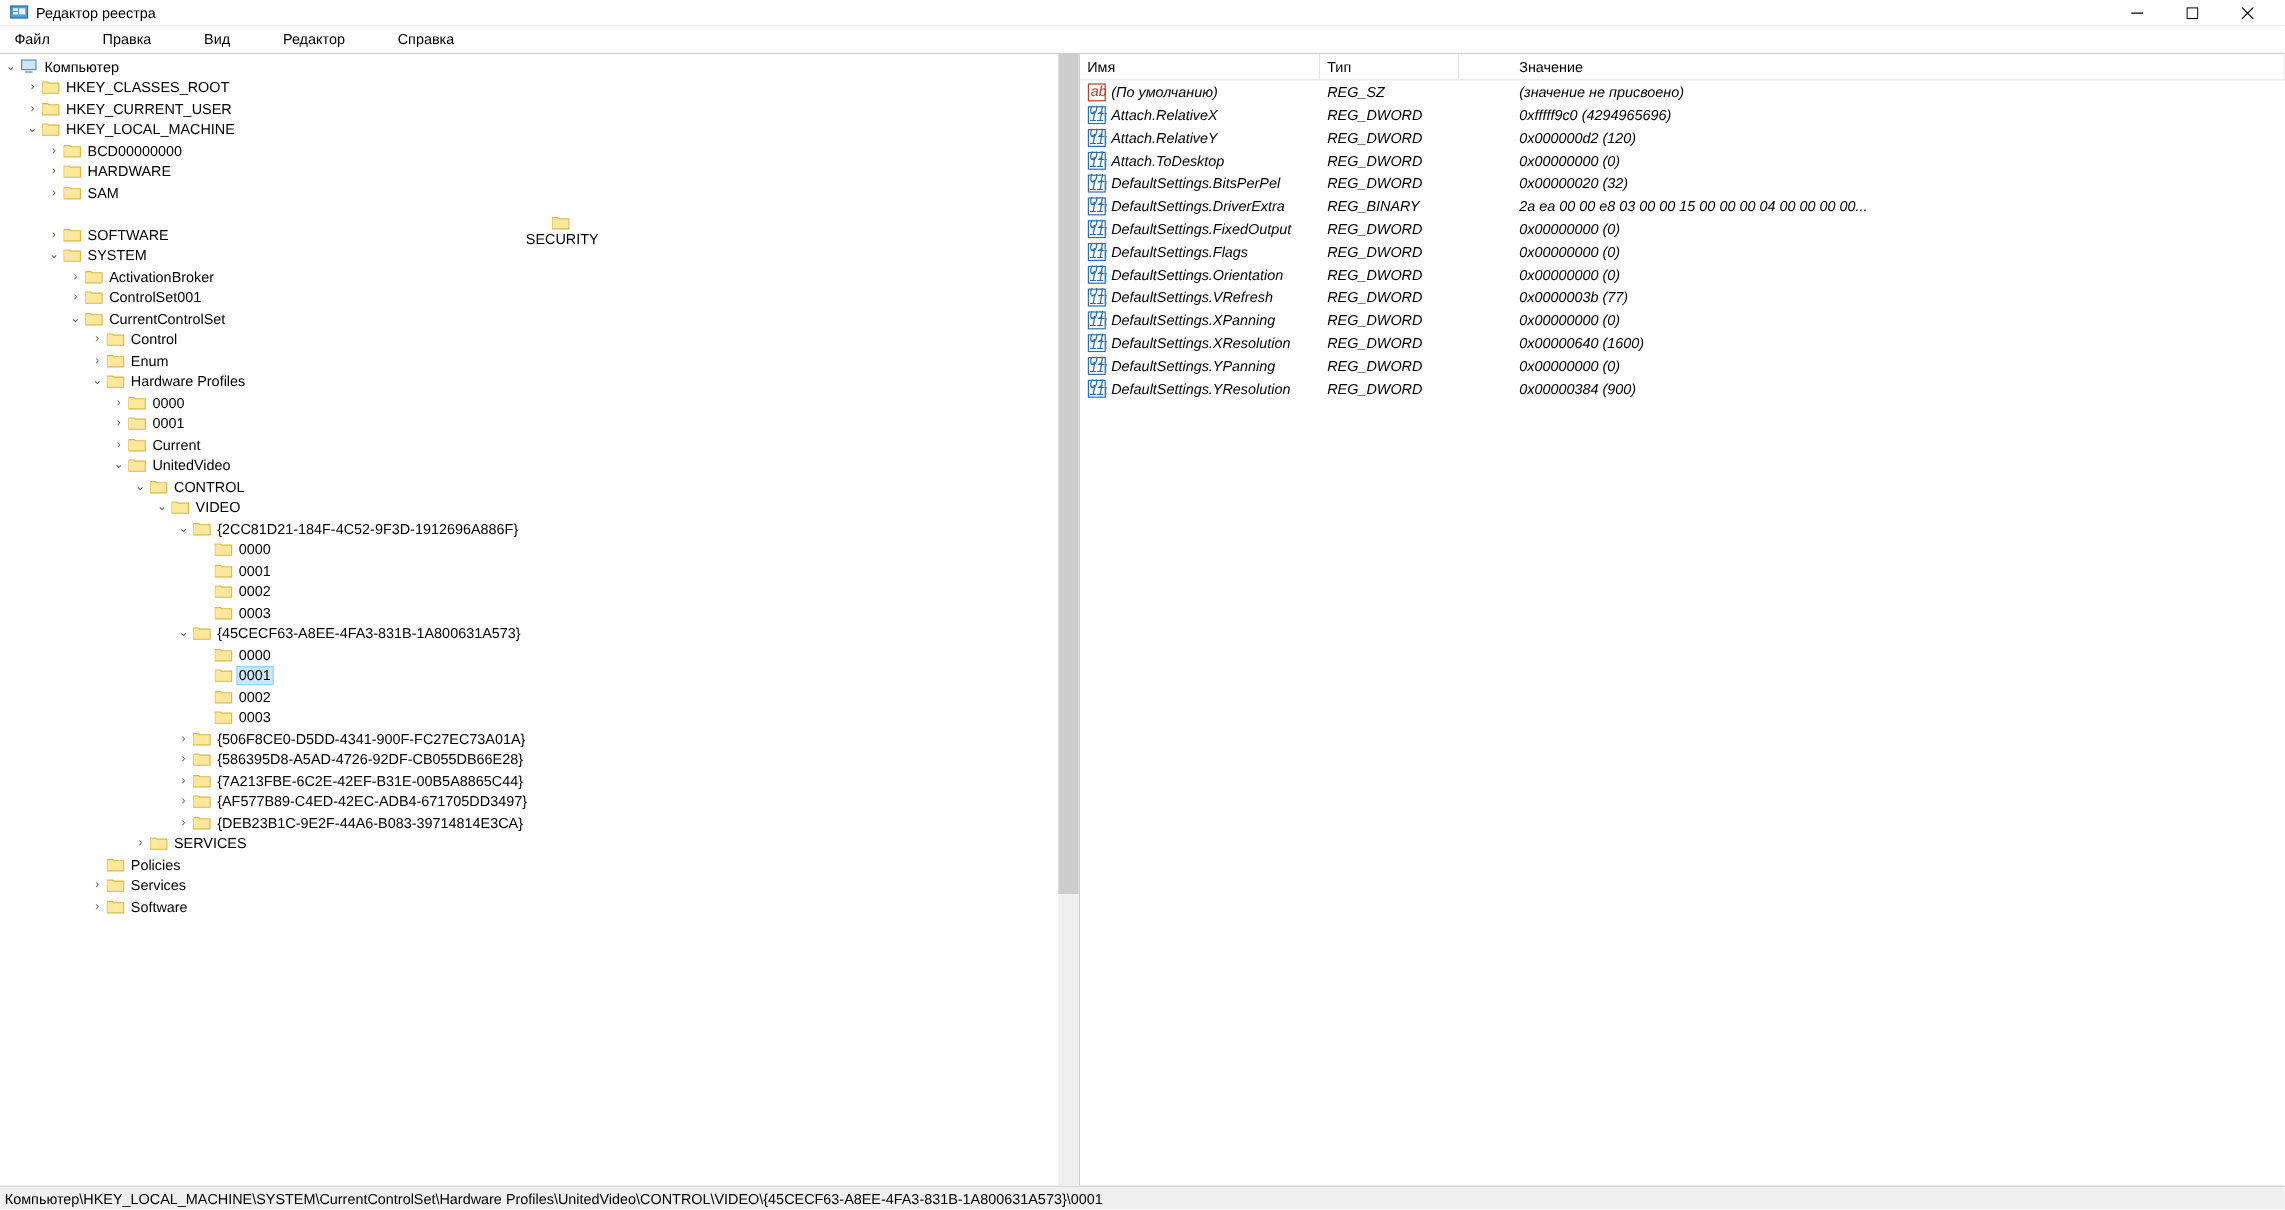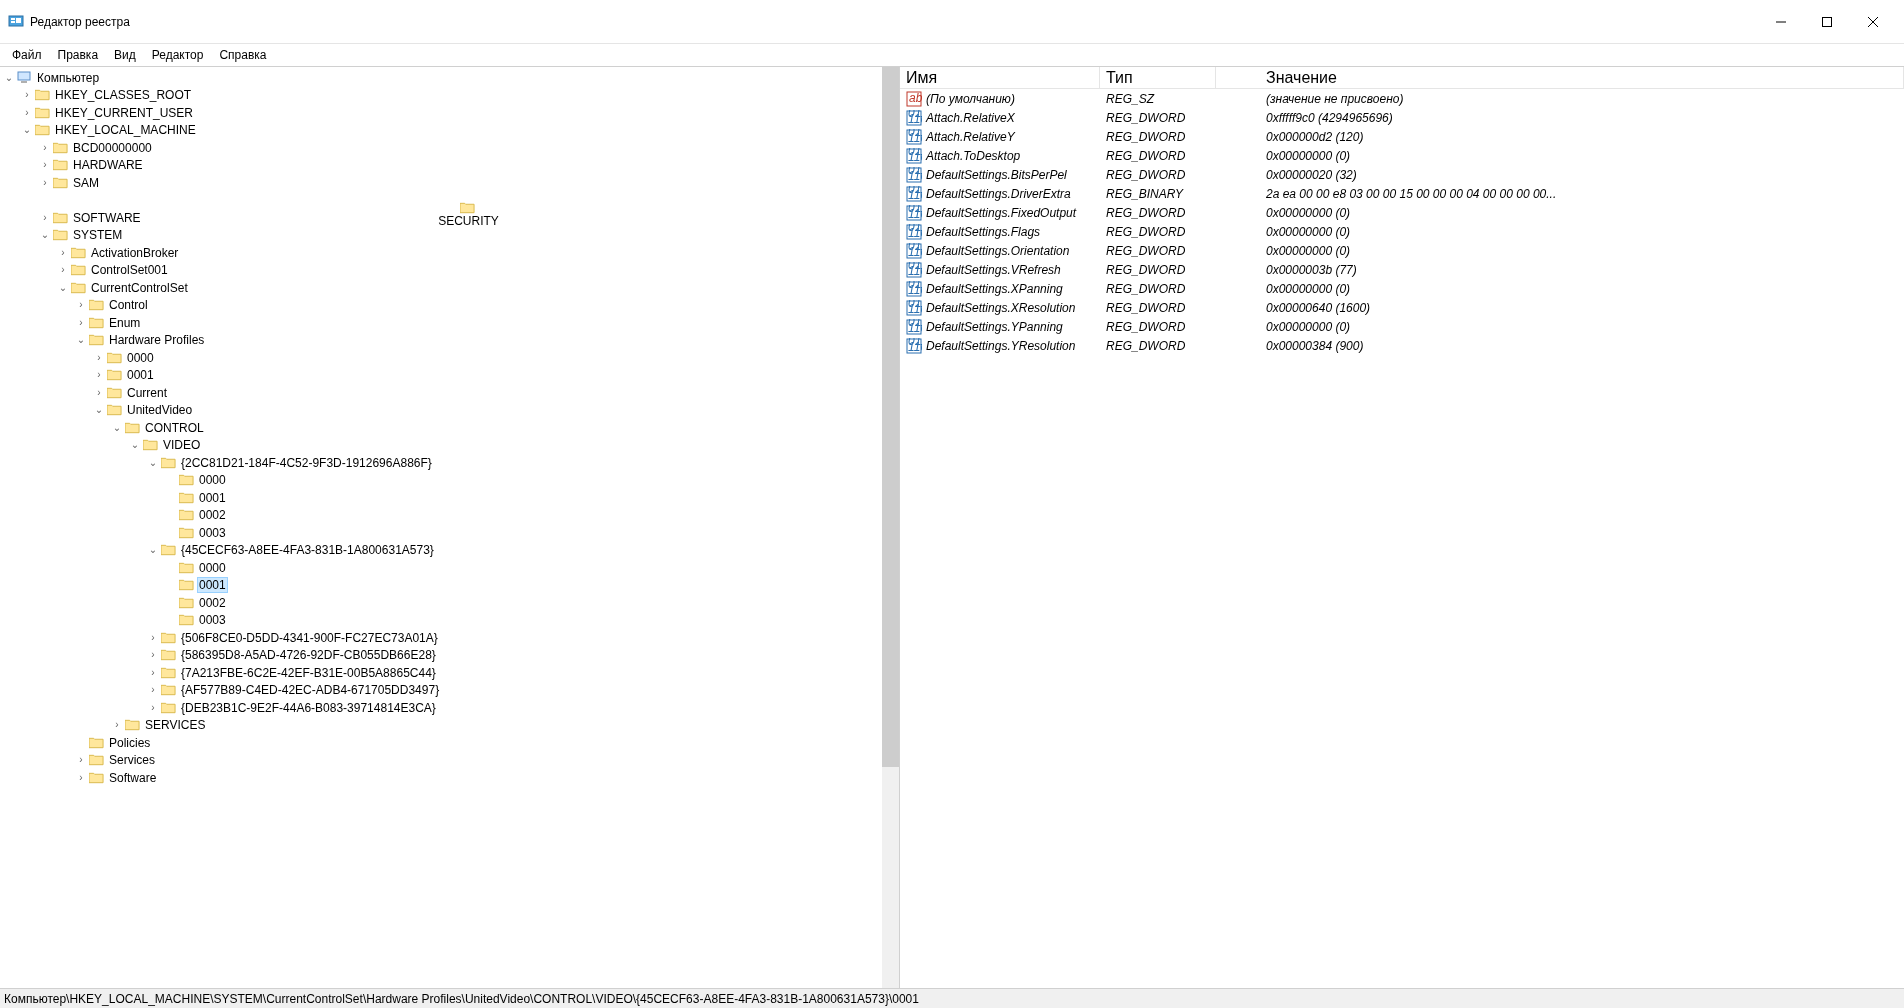--- a/index.html
+++ b/index.html
@@ -1,27 +1,27 @@
 <!DOCTYPE html>
 <html><head>
 <meta charset="utf-8">
 <style>
   * { box-sizing: border-box; margin: 0; padding: 0; font-family: "Segoe UI", Tahoma, sans-serif; font-size: 12px; }
   html, body { width: 100%; height: 100%; overflow: hidden; background: #fff; }
 
   .window { display: flex; flex-direction: column; height: 100%; }
 
   
-  .titlebar { height: 44px; display: flex; align-items: center; padding: 0 8px; border-bottom: 1px solid #e5e5e5; background: #fff; }
+  .titlebar { height: 22px; display: flex; align-items: center; padding: 0 8px; border-bottom: 1px solid #e5e5e5; background: #fff; }
   .titlebar .app-icon { width: 16px; height: 16px; margin-right: 6px; display:inline-flex; align-items:center; justify-content:center; }
   .titlebar .title { flex: 1; font-size: 12px; }
   .titlebar .win-btn { width: 46px; height: 30px; display: flex; align-items: center; justify-content: center; }
 
   
-  .menubar { height: 22px; display: flex; align-items: center; padding: 0 4px; background:#fff; }
+  .menubar { height: 22px; display: flex; align-items: center; padding: 0 4px; background:#fff;gap:28px; }
   .menubar .menu-item { padding: 2px 8px; cursor: default; }
 
   
   .main { flex: 1; display: flex; border-top: 1px solid #d0d0d0; overflow: hidden; }
   .tree-pane { width: 900px; overflow: auto; border-right: 1px solid #d0d0d0; background:#fff; position:relative; }
   .scroll-track { position:absolute; right:0; top:0; bottom:0; width:17px; background:#f0f0f0; }
   .scroll-thumb { position:absolute; right:0; top:0; width:17px; height:700px; background:#cdcdcd; }
   .values-pane { flex: 1; overflow: auto; background:#fff; }
 
   
@@ -29,21 +29,21 @@
   .tree-row { display: flex; align-items: center; height: 17.5px; white-space: nowrap; }
   .tree-row .twisty { width: 14px; text-align: center; color:#666; font-size:10px; line-height:1;}
   .tree-row .twisty.empty { visibility: hidden; }
   .tree-row .icon { width: 16px; height: 14px; margin: 0 3px 0 0; display: inline-flex; align-items:center; justify-content:center; }
   .tree-row .label { padding: 0 2px; }
   .tree-row.selected .label { background: #cce8ff; border: 1px solid #99d1ff; padding:0 1px; }
   .folder-svg { width:15px; height:12px; }
 
   
   .val-header { display:flex; height:22px; align-items:center; background:#fff; border-bottom:1px solid #e5e5e5; position:sticky; top:0; }
-  .val-header .col { padding: 0 6px; border-right: 1px solid #e5e5e5; height:100%; display:flex; align-items:center; color:#000; font-size:16px; }
+  .val-header .col { padding: 0 6px; border-right: 1px solid #e5e5e5; height:100%; display:flex; align-items:center; color:#000; font-size:12px; }
   .val-body .row { display:flex; height:19px; align-items:center; }
   .val-body .cell { padding: 0 6px; overflow:hidden; text-overflow:ellipsis; white-space:nowrap; display:flex; align-items:center;font-style:italic; }
   .col-name { width: 200px; }
   .col-type { width: 116px; }
   .col-value { flex:1;margin-left:44px; }
   .val-icon { width:16px; height:16px; margin-right:4px; display:inline-flex; align-items:center; justify-content:center; flex-shrink:0; }
 
   
   .statusbar { height: 20px; border-top:1px solid #d0d0d0; display:flex; align-items:center; padding:0 4px; font-size:12px; background:#f0f0f0; }
 </style>

